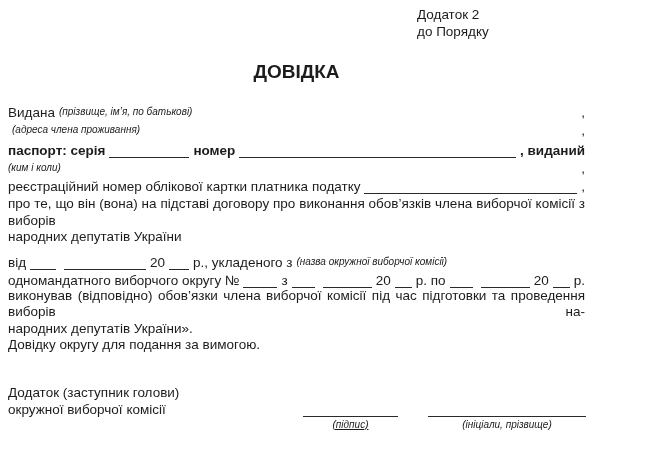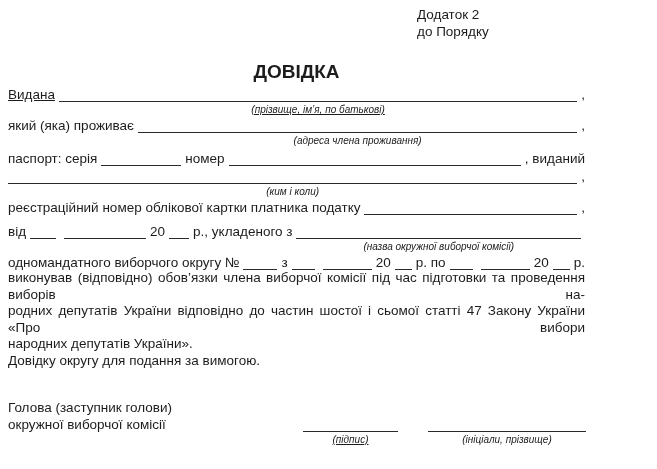--- a/index.html
+++ b/index.html
@@ -7,27 +7,27 @@
     position:relative; width:589px; height:469px; box-sizing:border-box;
     padding:6px 4px 0 8px; background:#ffffff;
     font-family:"Liberation Sans", sans-serif; color:#1c1c1c;
     font-size:13.5px; line-height:16.5px;
   }
   .annex { margin-left:409px; line-height:17px; }
   .doc-title { text-align:center; font-weight:bold; font-size:19px; margin-top:23px; line-height:17px; }
 
   .row { display:flex; align-items:flex-start;margin-top:8px; }
   .row .t { line-height:15px; padding-top:1px; white-space:pre; }
-  .fill { flex:1 1 auto; display:flex; flex-direction:column; margin:0 4px; min-width:0; }
+  .fill { flex:1 1 auto; display:flex; flex-direction:row; margin:0 4px; min-width:0; }
   .fill .line { height:15px; border-bottom:1px solid #2a2a2a; }
   .bl { height:15px; border-bottom:1px solid #2a2a2a; margin:0 4px; flex:0 0 auto; }
   .bl.grow { flex:1 1 auto; }
   .hint { font-style:italic; font-size:10px; line-height:11px; text-align:center; margin-top:2px; white-space:nowrap; }
 
-  .mt2{margin-top:2px;} .mt4{margin-top:4px;} .mt6{margin-top:6px;text-decoration:underline;}
+  .mt2{margin-top:2px;} .mt4{margin-top:4px;font-weight:bold;} .mt6{margin-top:24px;}
   .pline { line-height:16.5px; }
   .just { text-align:justify; text-align-last:justify; }
 
   .sig-area { position:relative; height:46px; margin-top:30px; }
   .role { line-height:17px; }
   .sigbox { position:absolute; top:0; }
   .sigbox .sline { height:32px; border-bottom:1px solid #2a2a2a; }
   .sig-1 { left:295px; width:95px;text-decoration:underline; }
   .sig-2 { left:420px; width:158px; }
 </style>
@@ -46,21 +46,20 @@
   <div class="row mt6">
     <span class="t">Видана</span>
     <span class="fill">
       <span class="line"></span>
       <span class="hint">(прізвище, ім’я, по батькові)</span>
     </span>
     <span class="t">,</span>
   </div>
 
   <div class="row mt2">
-    <span class="t">який (яка) проживає</span>
     <span class="fill">
       <span class="line"></span>
       <span class="hint">(адреса члена проживання)</span>
     </span>
     <span class="t">,</span>
   </div>
 
   <div class="row mt4">
     <span class="t">паспорт: серія</span>
     <span class="bl" style="width:80px"></span>
@@ -76,20 +75,24 @@
     </span>
     <span class="t">,</span>
   </div>
 
   <div class="row mt2">
     <span class="t">реєстраційний номер облікової картки платника податку</span>
     <span class="bl grow"></span>
     <span class="t">,</span>
   </div>
 
+  <div class="mt2">
+    <div class="pline just">про те, що він (вона) на підставі договору про виконання обов’язків члена виборчої комісії з виборів</div>
+    <div class="pline">народних депутатів України</div>
+  </div>
 
   <div class="row">
     <span class="t">від</span>
     <span class="bl" style="width:26px"></span>
     <span class="bl" style="width:82px"></span>
     <span class="t">20</span>
     <span class="bl" style="width:20px"></span>
     <span class="t">р., укладеного з</span>
     <span class="fill">
       <span class="line"></span>
@@ -108,27 +111,26 @@
     <span class="t">р. по</span>
     <span class="bl" style="width:23px"></span>
     <span class="bl grow"></span>
     <span class="t">20</span>
     <span class="bl" style="width:17px"></span>
     <span class="t">р.</span>
   </div>
 
   <div>
     <div class="pline just">виконував (відповідно) обов’язки члена виборчої комісії під час підготовки та проведення виборів на-</div>
-    <div class="pline just">родних депутатів України відповідно до частин шостої і сьомої статті 47 Закону України «Про вибори</div>
     <div class="pline">народних депутатів України».</div>
     <div class="pline">Довідку округу для подання за вимогою.</div>
   </div>
 
   <div class="sig-area">
-    <div class="role">Голова (заступник голови)</div>
+    <div class="role">Додаток (заступник голови)</div>
     <div class="role">окружної виборчої комісії</div>
 
     <div class="sigbox sig-1">
       <div class="sline"></div>
       <div class="hint">(підпис)</div>
     </div>
 
     <div class="sigbox sig-2">
       <div class="sline"></div>
       <div class="hint">(ініціали, прізвище)</div>

